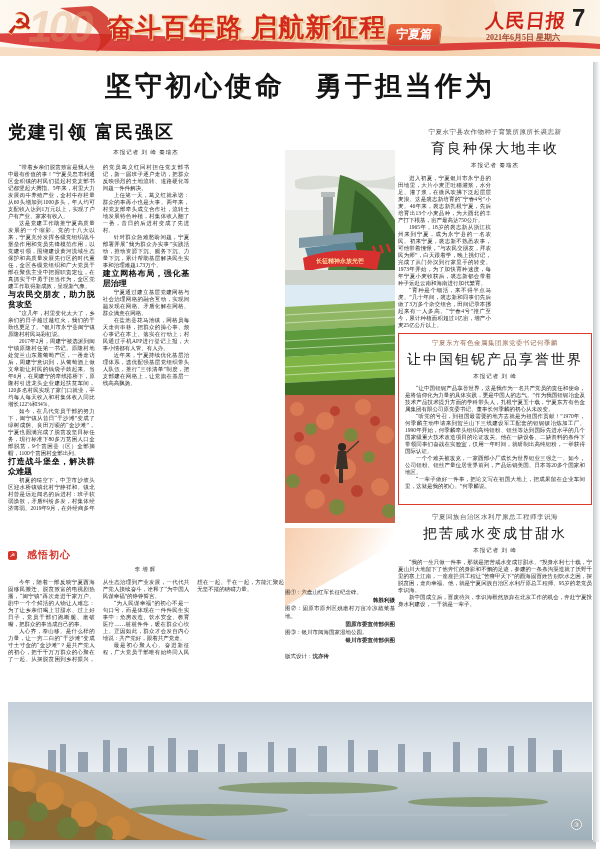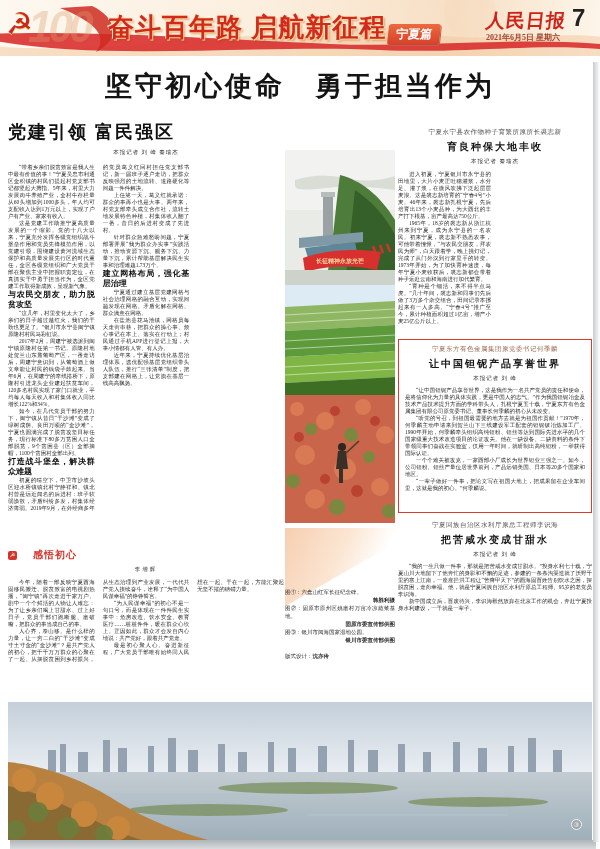--- a/index.html
+++ b/index.html
@@ -63,31 +63,31 @@
     background:linear-gradient(115deg,#f6c9a8 0%,#fbe3ce 45%,#ffffff 75%); 
     clip-path:polygon(0 0,100% 0,100% 18%,0 92%); opacity:.9; }
   .captions { position:absolute; left:0; top:438px; width:110px; font-size:5.5px;
     line-height:8px; color:#2b2b2b; text-align:justify; }
   .cap-credit { text-align:right; font-weight:bold; color:#222; }
   .design-credit { margin-top:8px; text-align:left; }
   .design-credit b { font-weight:bold; }
 
   
   .right-col { position:absolute; left:398px; top:128px; width:194px; }
-  .serif-headline { font-size:10px; font-weight:bold; color:#151515; text-align:center;
+  .serif-headline { font-size:14px; font-weight:normal; color:#151515; text-align:center;
     letter-spacing:2px; margin-top:3px; }
   .r-article-a .cols2 { column-count:2; column-gap:8px; column-fill:auto; height:158px; margin-top:6px; }
-  .red-box { border:1.5px solid #dd3a2c; margin-top:10px; padding:5px 6px 20px; }
+  .red-box { border:1.5px solid #dd3a2c; margin-top:0; padding:5px 6px 14px; }
   .red-box .bodytext { margin-top:5px; }
   .r-article-c { margin-top:8px; }
   .r-article-c .bodytext { margin-top:5px; }
 
   
   .bottom-mid { position:absolute; left:8px; top:548px; width:276px; }
-  .tag-row { display:flex; align-items:center; gap:16px; }
+  .tag-row { display:flex; align-items:center; gap:10px; }
   .tag-icon { width:9px; height:9px; background:#d4342a; border-radius:2px; color:#fff;
     font-size:6px; line-height:9px; text-align:center; }
   .tag-text { font-family:"Liberation Sans",sans-serif; font-size:10px; font-weight:900; color:#d4342a;
     letter-spacing:1px; }
   .mid-headline { font-size:17px; font-weight:bold; color:#151515; text-align:center;
     letter-spacing:4px; margin-top:9px; }
   .mid-author { font-size:5.5px; color:#333; text-align:center; margin-top:4px; letter-spacing:2px; }
   .mid-cols { margin-top:6px; column-count:3; column-gap:8px; column-fill:auto; height:86px; }
 
   

